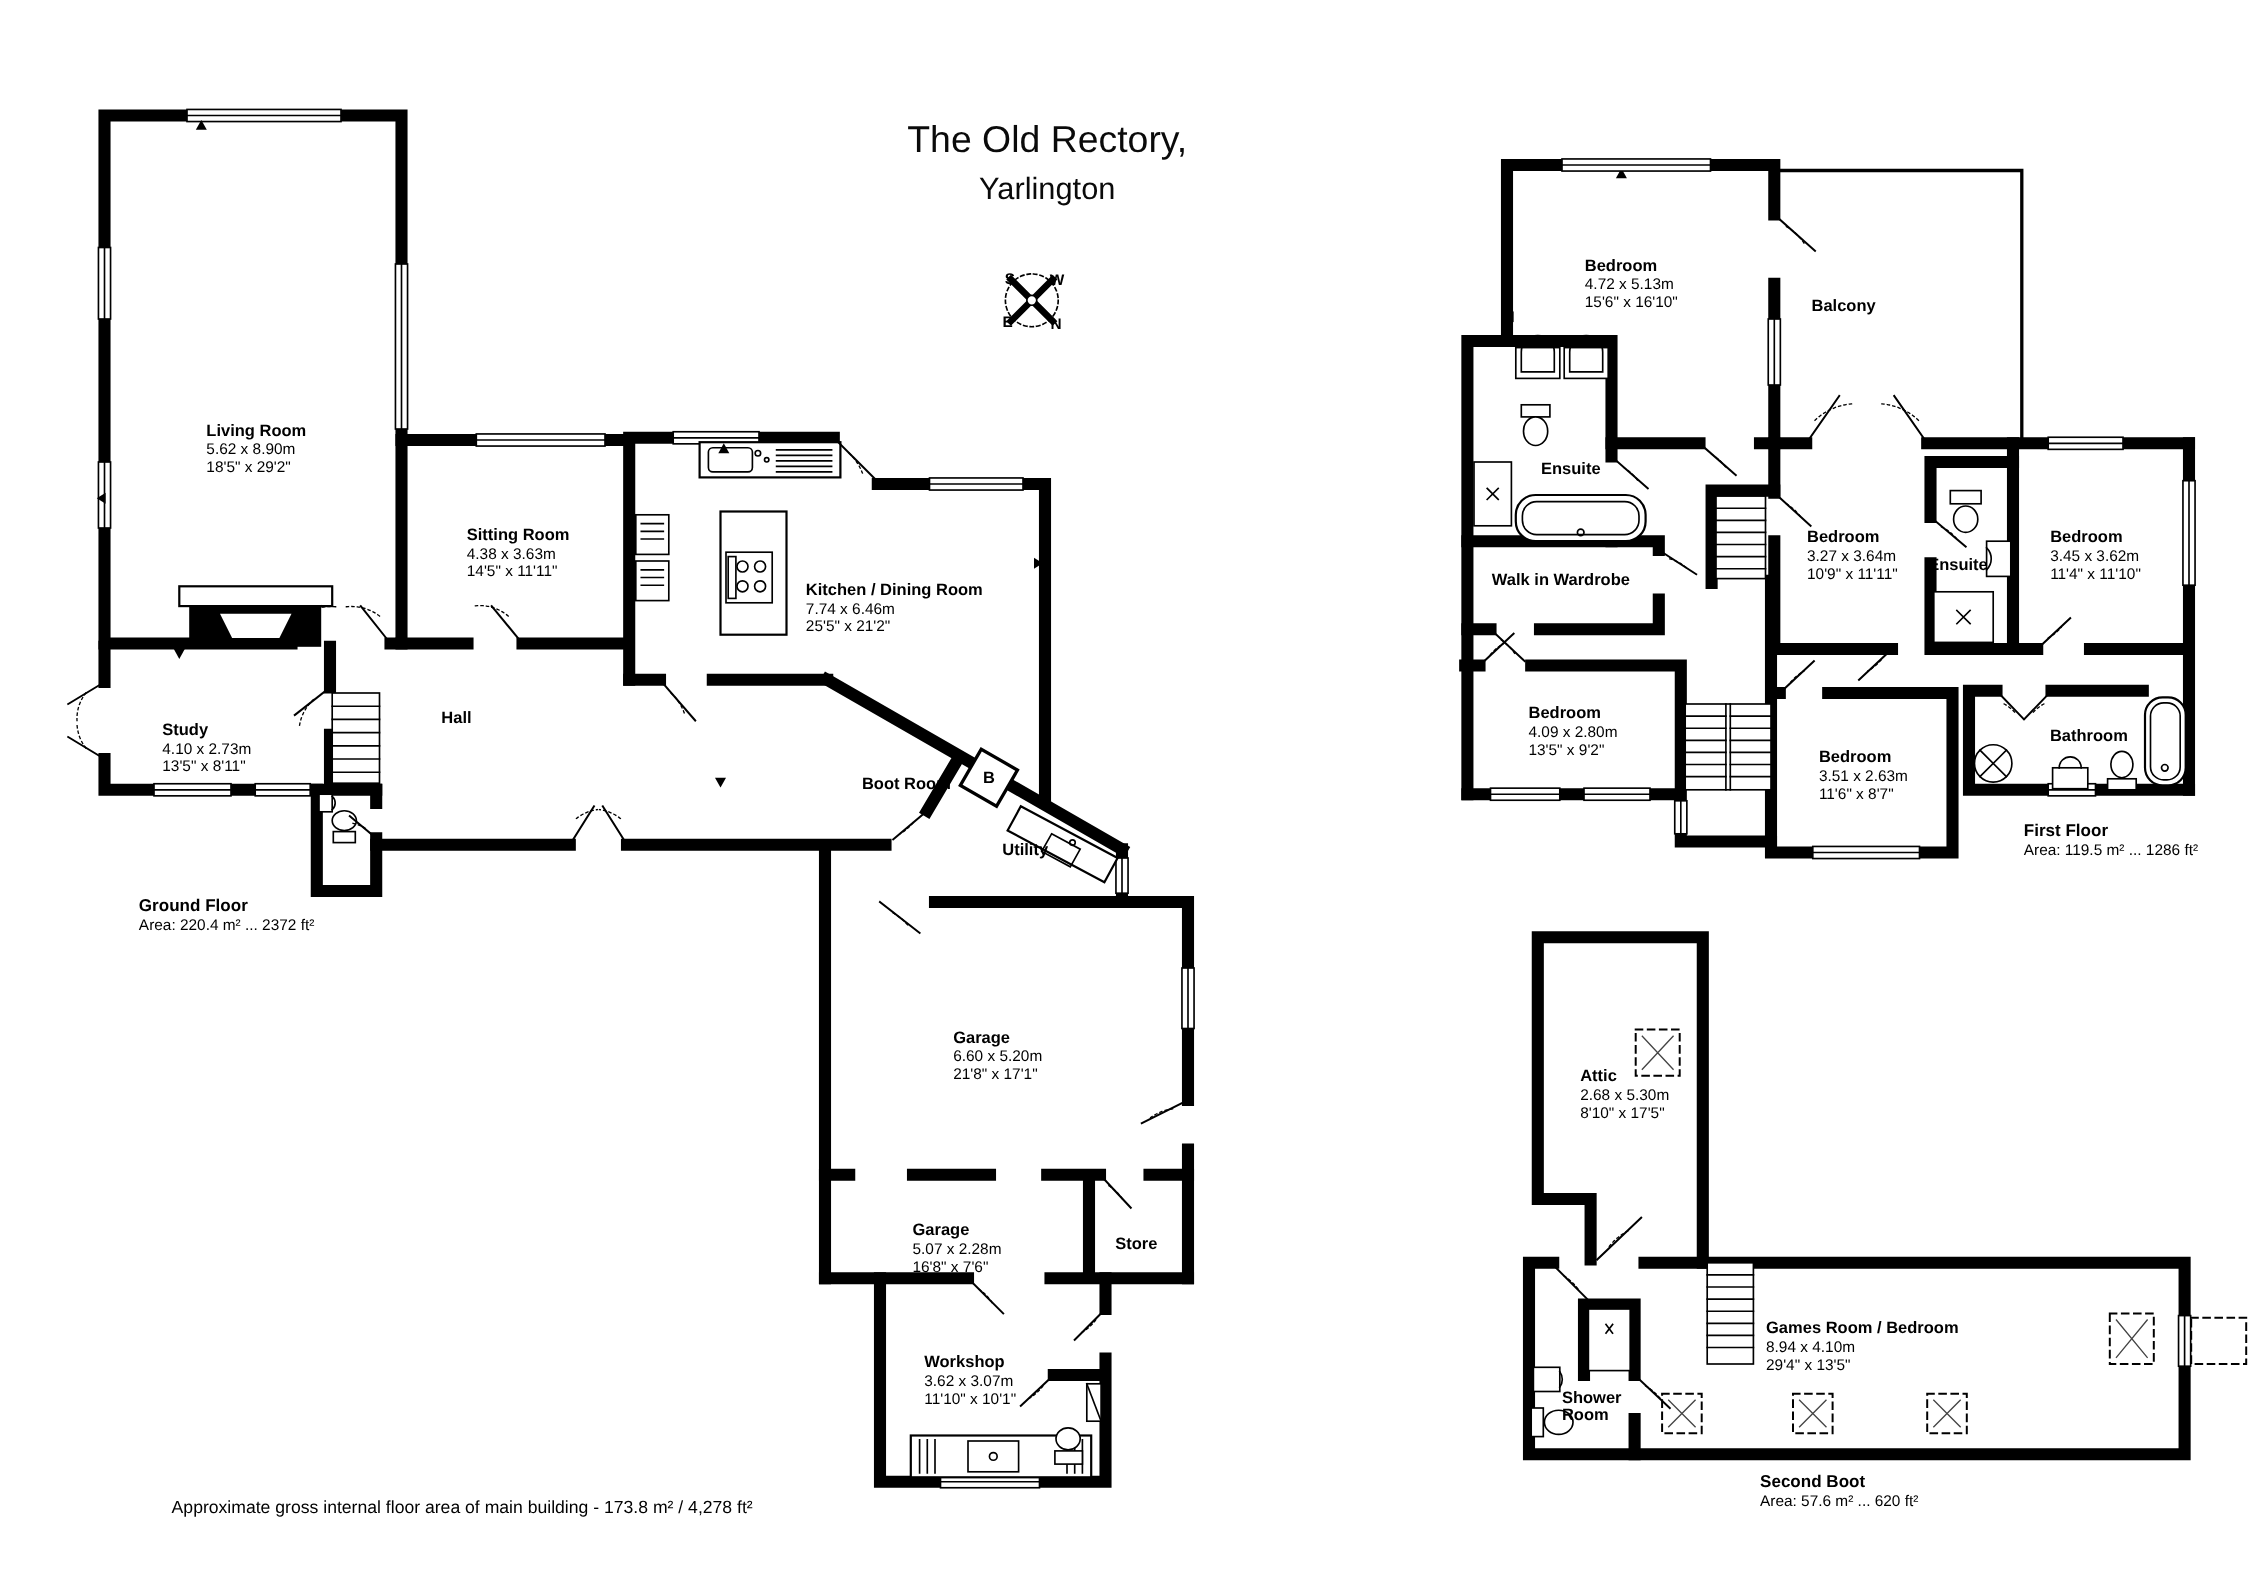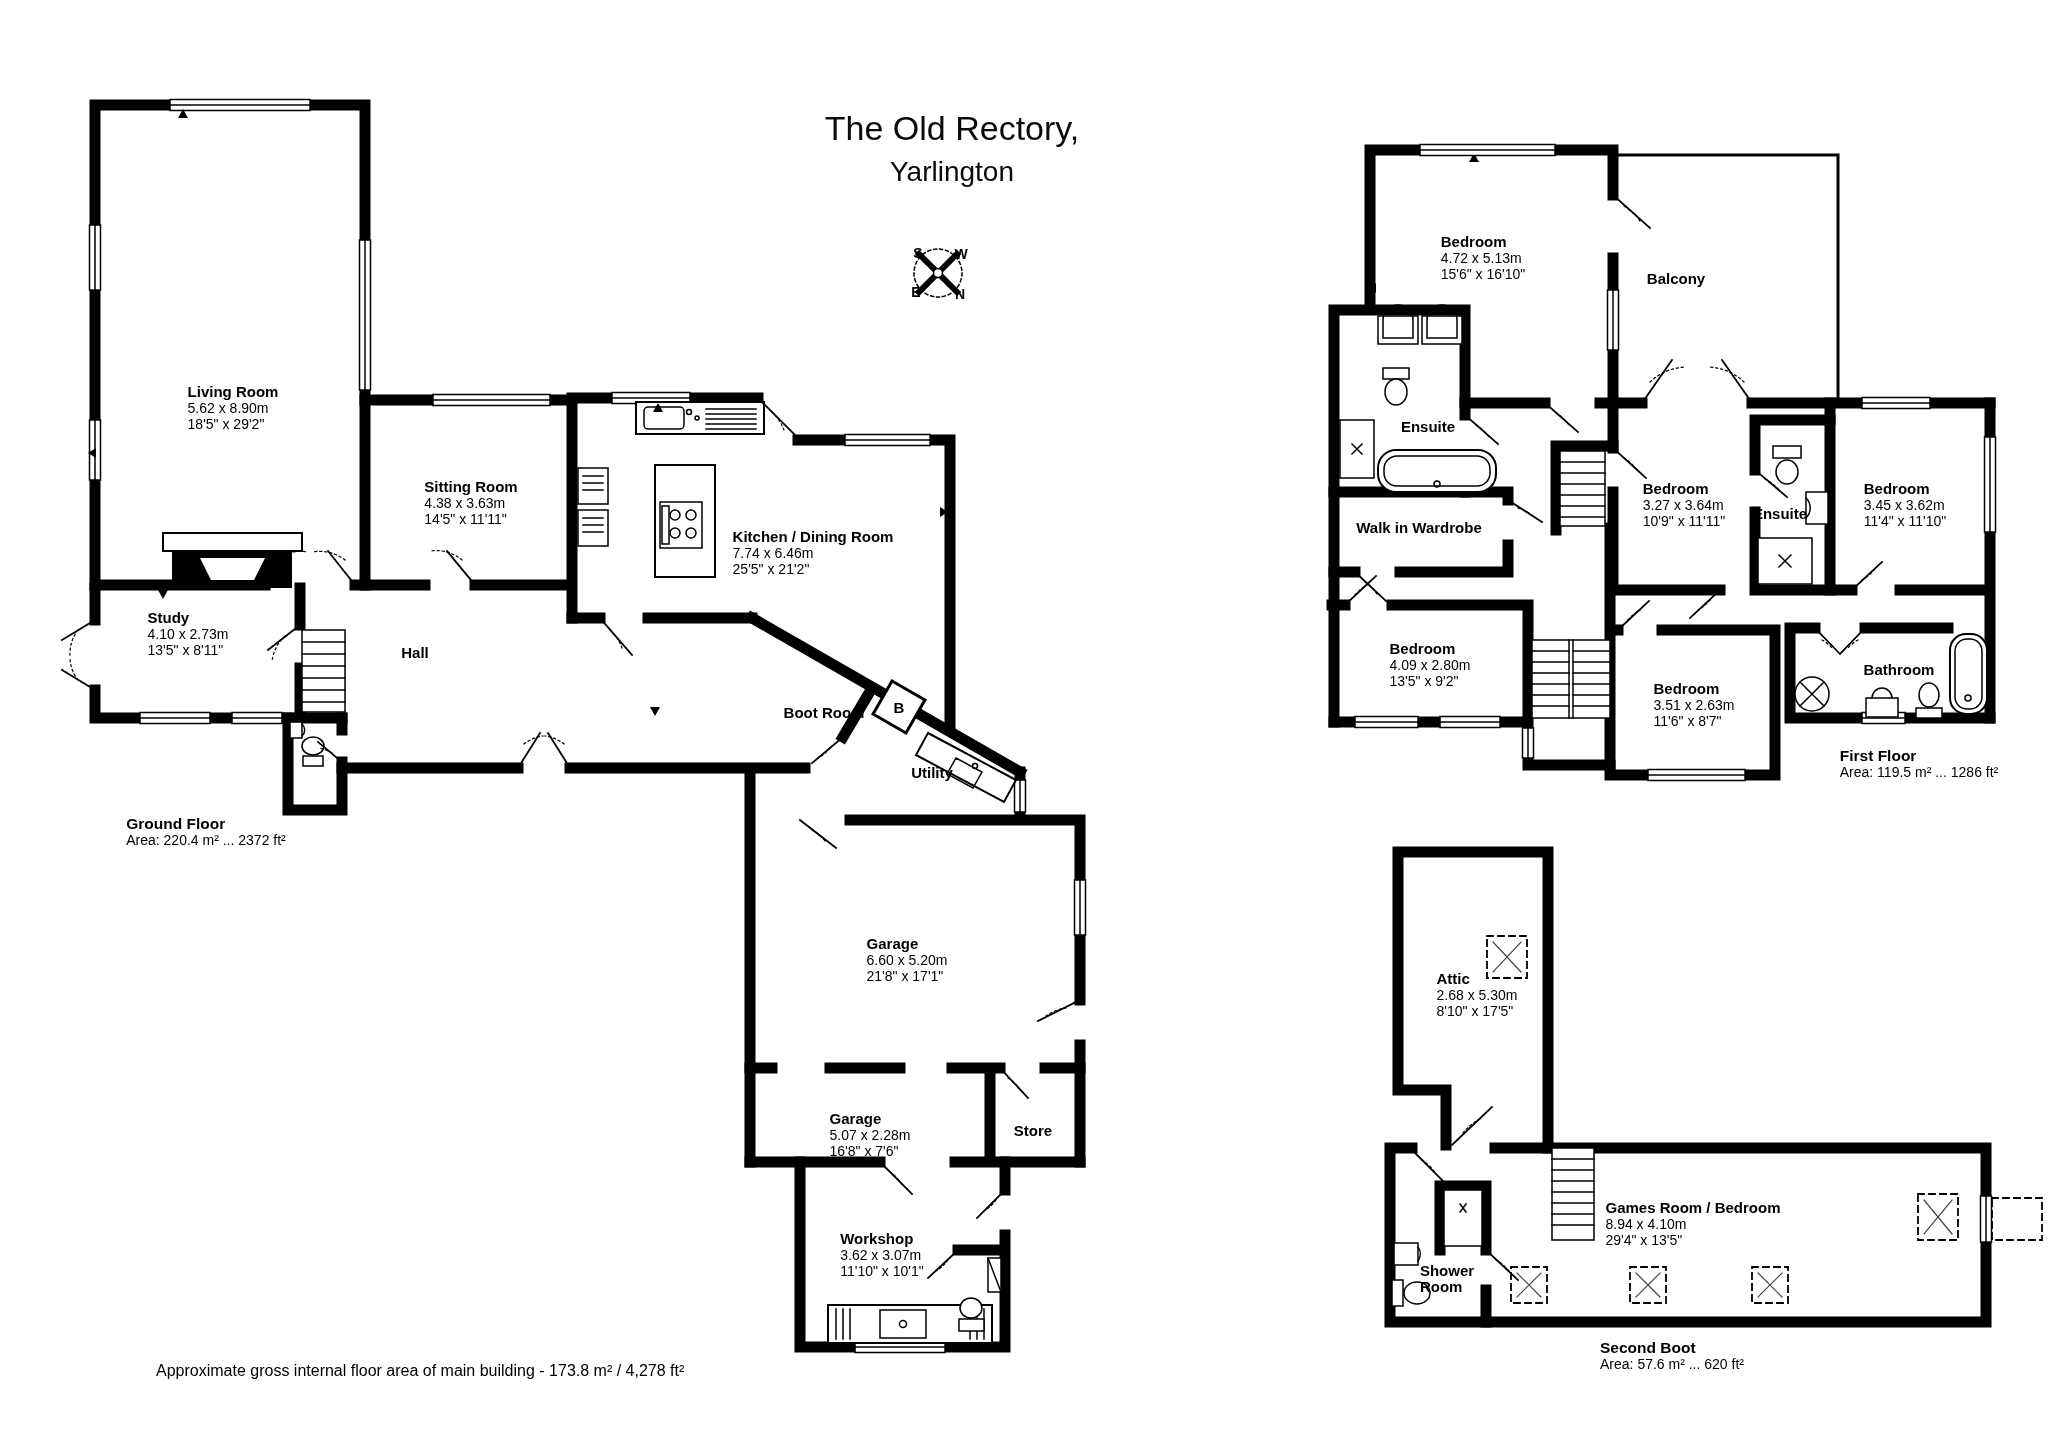--- a/index.html
+++ b/index.html
@@ -366,21 +366,21 @@
 <div class="rlabel" style="left:471px;top:503px">
   <div class="rname">Sitting Room</div>
   <div class="rdim">4.38 x 3.63m</div>
   <div class="rdim">14'5" x 11'11"</div>
 </div>
 <div class="rlabel" style="left:813px;top:553px">
   <div class="rname">Kitchen / Dining Room</div>
   <div class="rdim">7.74 x 6.46m</div>
   <div class="rdim">25'5" x 21'2"</div>
 </div>
-<div class="rlabel" style="left:188px;top:634px">
+<div class="rlabel" style="left:188px;top:680px">
   <div class="rname">Study</div>
   <div class="rdim">4.10 x 2.73m</div>
   <div class="rdim">13'5" x 8'11"</div>
 </div>
 <div class="rlabel" style="left:415px;top:653px">
   <div class="rname">Hall</div>
 </div>
 <div class="rlabel" style="left:824px;top:713px">
   <div class="rname">Boot Room</div>
 </div>

